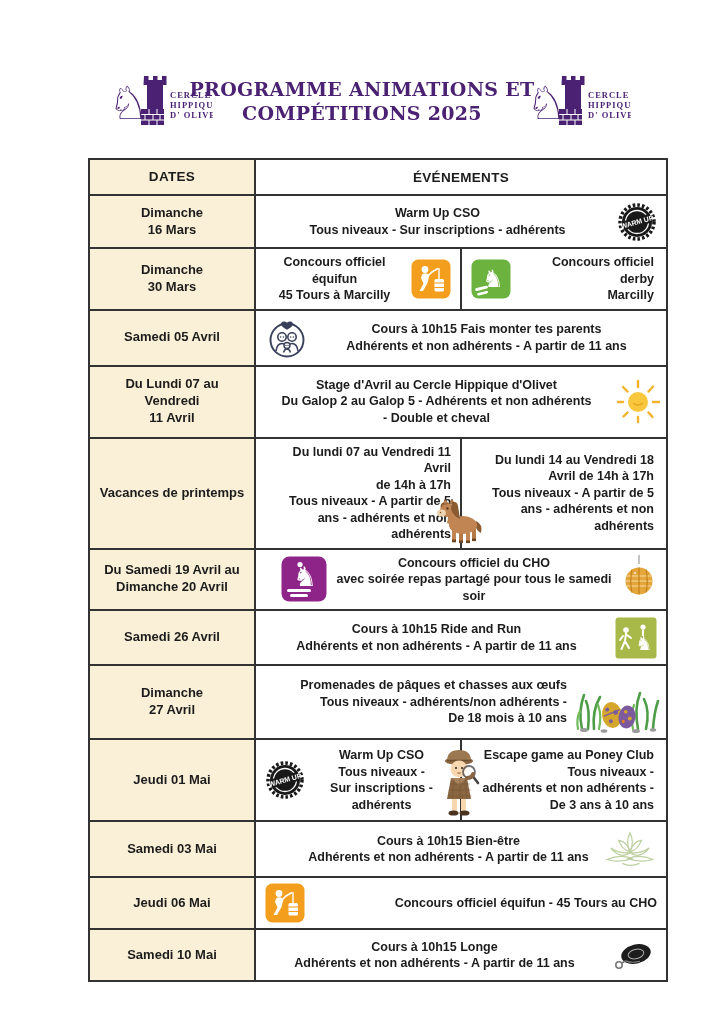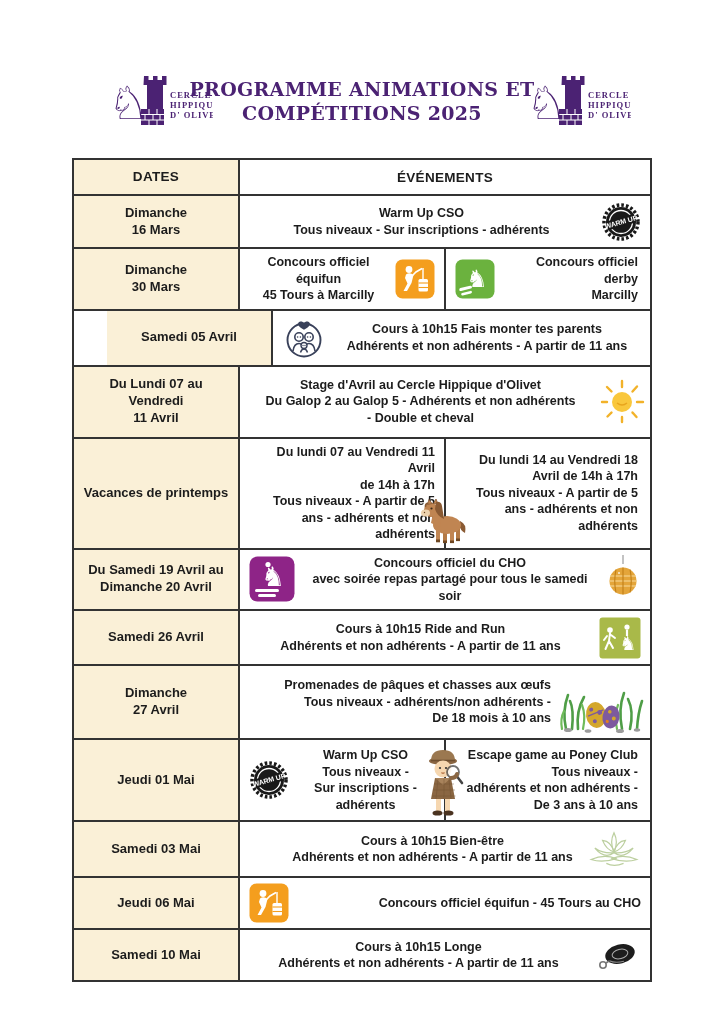--- a/index.html
+++ b/index.html
@@ -15,21 +15,21 @@
   .logo.right{left:526px;}
   .logo-word{font-family:"Liberation Serif",serif;font-size:8.5px;font-weight:bold;fill:var(--purple,#4b2273);letter-spacing:1px;}
   .page-title{
     position:absolute;left:50%;transform:translateX(-50%);top:10px;width:360px;
     text-align:center;color:var(--purple,#4b2273);
     font-family:"DejaVu Serif",serif;font-weight:bold;font-size:19px;line-height:1.25;letter-spacing:.3px;
     margin:0;
   }
   
   .program-table{
-    position:absolute;left:72px;top:158px;width:580px;
+    position:absolute;left:88px;top:158px;width:580px;
     border:2px solid var(--border,#333);box-sizing:border-box;background:#fff;
   }
   .thead{display:flex;min-height:34px;}
   .row{display:flex;border-top:2px solid var(--border,#333);}
   .cell{box-sizing:border-box;}
   .date-cell{
     width:166px;flex:0 0 166px;background:var(--cream,#faf0d7);
     border-right:2px solid var(--border,#333);
     display:flex;flex-direction:column;justify-content:center;align-items:center;
     text-align:center;font-weight:bold;font-size:13px;line-height:1.3;padding:4px 8px;
@@ -181,21 +181,21 @@
                 <rect x="6" y="33" width="11" height="2.6" rx="1.3" fill="#fff" transform="rotate(-14 11 34)"></rect>
               </svg>
             </span>
             <div class="ev-text">
               <div>Concours officiel derby</div>
               <div>Marcilly</div>
             </div>
           </div>
         </div>
       </div>
-      <div class="row" style="min-height: 53px; padding-left: 33px;">
+      <div class="row" style="min-height: 53px;">
         <div class="cell date-cell">
           <div>Samedi 05 Avril</div>
         </div>
         <div class="events-cell">
           <div class="event align-center">
             <span class="icon icon-family-circle">
               <svg viewBox="0 0 44 44" width="44" height="44">
                 <circle cx="22" cy="24" r="16.5" fill="#fff" stroke="#39415a" stroke-width="1.9"></circle>
                 <path d="M22 7.2 C20.2 3.8 14.8 5.6 16.4 9.2 C17.3 11.2 19.8 12.3 22 13.8 C24.2 12.3 26.7 11.2 27.6 9.2 C29.2 5.6 23.8 3.8 22 7.2 Z" fill="#39415a"></path>
                 <circle cx="17" cy="21" r="4.2" fill="#fff" stroke="#39415a" stroke-width="1.6"></circle>
@@ -291,21 +291,21 @@
               <circle cx="8.5" cy="15.5" r="0.7" fill="#6e4722"></circle>
               <circle cx="15.5" cy="11.5" r="1.1" fill="#3a2a18"></circle>
               <path d="M11.5 7.5 L13 2.5 L16 6.5 Z" fill="#c08552" stroke="#8a5a33" stroke-width="0.8"></path>
               <path d="M17.5 6.5 L20 2 L22 7 Z" fill="#c08552" stroke="#8a5a33" stroke-width="0.8"></path>
               <path d="M20 5 Q25 4 26 9 L28 22 Q21 19 19 12 Z" fill="#8a5a33"></path>
               <path d="M12 6 Q9 7 9.5 10" stroke="#8a5a33" stroke-width="1.6" fill="none"></path>
             </svg>
           </span>
         </div>
       </div>
-      <div class="row" style="min-height: 53px;">
+      <div class="row" style="min-height: 53px; gap: 16px;">
         <div class="cell date-cell">
           <div>Du Samedi 19 Avril au</div>
           <div>Dimanche 20 Avril</div>
         </div>
         <div class="events-cell">
           <div class="event align-center">
             <span class="icon icon-cso-purple">
               <svg viewBox="0 0 46 46" width="46" height="46">
                 <rect x="0.5" y="0.5" width="45" height="45" rx="8" fill="#8e2487"></rect>
                 <circle cx="19" cy="8.5" r="2.6" fill="#fff"></circle>

